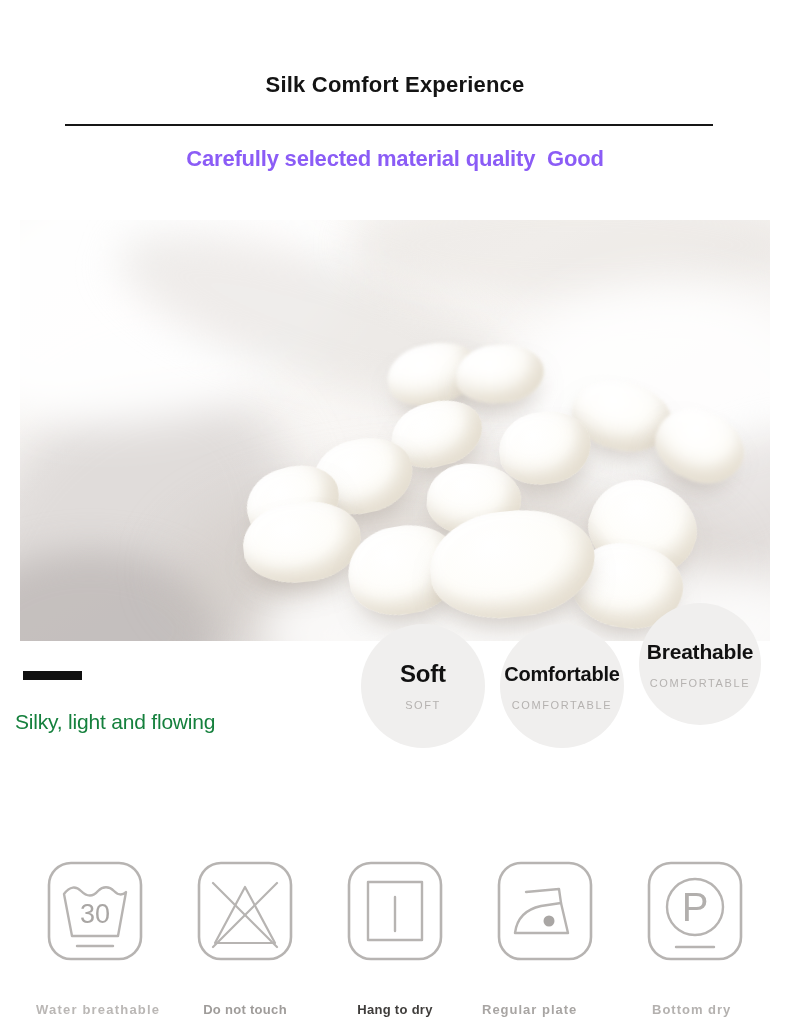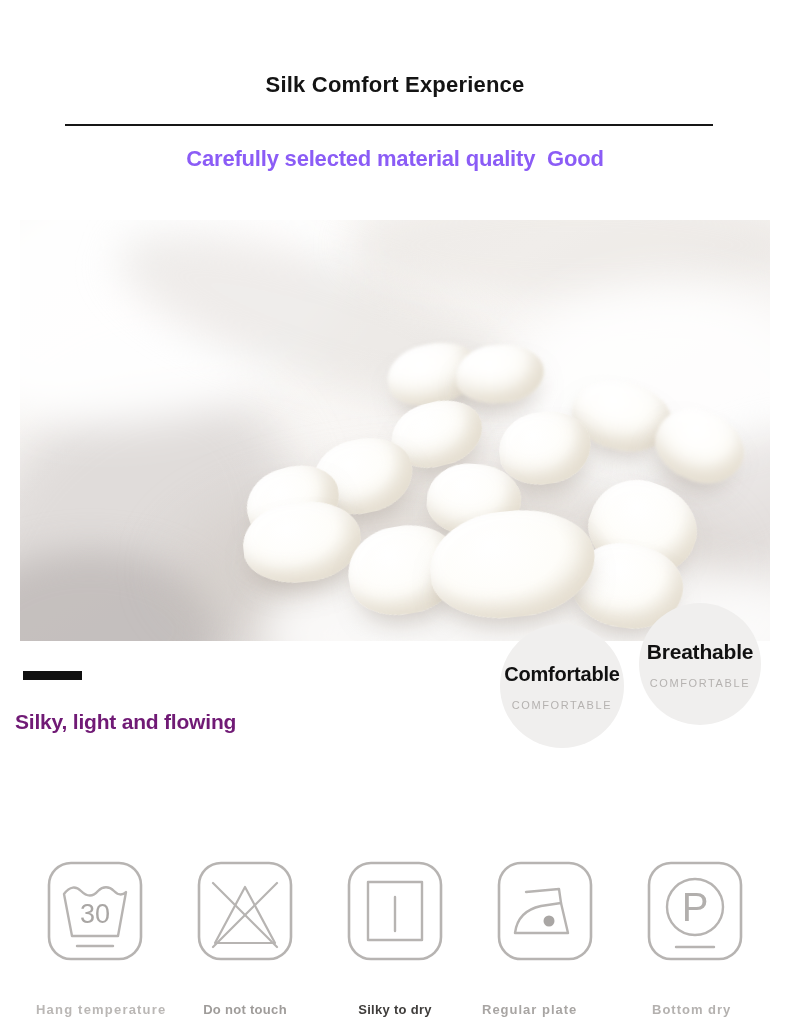--- a/index.html
+++ b/index.html
@@ -28,21 +28,21 @@
   
   .feature-circle{position:absolute;width:124px;height:124px;border-radius:50%;background:#f0efee;
                   display:flex;flex-direction:column;align-items:center;justify-content:center;
                   z-index:5;text-align:center;}
   .feature-title{font-weight:700;color:#111111;line-height:28px;letter-spacing:-0.2px;}
   .fs-24{font-size:24px;} .fs-20{font-size:20px;} .fs-21{font-size:21px;}
   .feature-sub{margin-top:11px;font-size:11px;font-weight:400;color:#b5b2b0;letter-spacing:1.6px;line-height:13px;}
 
   
   .accent-bar{position:absolute;left:23px;top:663px;width:59px;height:9px;background:#101010;}
-  .section-heading{position:absolute;left:15px;top:700px;font-size:21px;font-weight:700;color:#701a75;letter-spacing:-0.2px;line-height:28px;}
+  .section-heading{position:absolute;left:15px;top:700px;font-size:21px;font-weight:400;color:#15803d;letter-spacing:-0.2px;line-height:28px;}
   .section-body{position:absolute;left:15px;top:754px;width:700px;font-size:15px;font-weight:700;color:#161616;letter-spacing:-0.2px;line-height:20px;}
 
   
   .care-row{position:absolute;left:20px;top:853px;width:750px;display:flex;}
   .care-cell{width:150px;display:flex;flex-direction:column;align-items:center;}
   .care-icon{display:block;}
   .care-label{margin-top:6px;font-size:13px;font-weight:700;line-height:17px;text-align:center;white-space:pre;}
   .care-label span{display:block;}
   .care-label.align-left{align-self:flex-start;text-align:left;}
   .lbl-1{color:#bab7b5;letter-spacing:1.2px;margin-left:16px;}
@@ -81,20 +81,24 @@
     <div class="cocoon" style="left:293px;top:219px;width:100px;height:74px;transform:rotate(-12deg);"></div>
     <div class="cocoon" style="left:226px;top:247px;width:94px;height:70px;transform:rotate(-16deg);"></div>
     <div class="cocoon" style="left:407px;top:244px;width:94px;height:72px;transform:rotate(4deg);"></div>
     <div class="cocoon" style="left:569px;top:262px;width:108px;height:92px;transform:rotate(20deg);"></div>
     <div class="cocoon" style="left:223px;top:282px;width:118px;height:80px;transform:rotate(-6deg);"></div>
     <div class="cocoon" style="left:328px;top:306px;width:112px;height:88px;transform:rotate(-10deg);"></div>
     <div class="cocoon" style="left:553px;top:324px;width:110px;height:84px;transform:rotate(8deg);"></div>
     <div class="cocoon" style="left:410px;top:291px;width:165px;height:106px;transform:rotate(-6deg);"></div>
   </div>
 
+  <div class="feature-circle" style="left:361px;top:616px;">
+    <div class="feature-title fs-24">Soft</div>
+    <div class="feature-sub">SOFT</div>
+  </div>
   <div class="feature-circle" style="left:500px;top:616px;">
     <div class="feature-title fs-20">Comfortable</div>
     <div class="feature-sub">COMFORTABLE</div>
   </div>
   <div class="feature-circle" style="left:639px;top:595px;width:122px;height:122px;align-items:center;">
     <div class="feature-title fs-21">Breathable</div>
     <div class="feature-sub">COMFORTABLE</div>
   </div>
 
   <div class="accent-bar"></div>
@@ -103,21 +107,21 @@
   <div class="care-row">
 
     <div class="care-cell">
       <svg class="care-icon" width="96" height="100" viewBox="0 0 96 100">
         <rect class="icon-stroke" x="2" y="2" width="92" height="96" rx="22" stroke-width="2.6"></rect>
         <path class="icon-stroke" stroke-width="2.4" d="M17 33 C23 25, 29 25, 34 30 C40 36, 46 36, 51 30 C56 25, 62 25, 67 30 C72 35, 76 34, 79 31 L71 75 L25 75 Z"></path>
         <text x="48" y="62" text-anchor="middle" font-size="27" font-family="Liberation Sans, sans-serif" fill="#a9a6a4">30</text>
         <line class="icon-stroke" stroke-width="2.4" x1="30" y1="85" x2="66" y2="85"></line>
       </svg>
       <div class="care-label align-left lbl-1">
-        <span>Hang temperature</span>
+        <span>Water breathable</span>
         
       </div>
     </div>
 
     <div class="care-cell">
       <svg class="care-icon" width="96" height="100" viewBox="0 0 96 100">
         <rect class="icon-stroke" x="2" y="2" width="92" height="96" rx="22" stroke-width="2.6"></rect>
         <path class="icon-stroke" stroke-width="2.2" d="M18 82 L48 26 L78 82 Z"></path>
         <line class="icon-stroke" stroke-width="2.2" x1="16" y1="22" x2="80" y2="86"></line>
         <line class="icon-stroke" stroke-width="2.2" x1="80" y1="22" x2="16" y2="86"></line>
@@ -127,21 +131,21 @@
       </div>
     </div>
 
     <div class="care-cell">
       <svg class="care-icon" width="96" height="100" viewBox="0 0 96 100">
         <rect class="icon-stroke" x="2" y="2" width="92" height="96" rx="22" stroke-width="2.6"></rect>
         <rect class="icon-stroke" stroke-width="2.4" x="21" y="21" width="54" height="58"></rect>
         <line class="icon-stroke" stroke-width="2.4" x1="48" y1="36" x2="48" y2="70"></line>
       </svg>
       <div class="care-label lbl-3">
-        <span>Silky to dry</span>
+        <span>Hang to dry</span>
       </div>
     </div>
 
     <div class="care-cell">
       <svg class="care-icon" width="96" height="100" viewBox="0 0 96 100">
         <rect class="icon-stroke" x="2" y="2" width="92" height="96" rx="22" stroke-width="2.6"></rect>
         <path class="icon-stroke" stroke-width="2.4" d="M29 31 L62 28 L64 42"></path>
         <path class="icon-stroke" stroke-width="2.4" d="M18 72 C20 56 30 48 44 45 L64 42 L71 72 Z"></path>
         <circle cx="52" cy="60" r="5.5" fill="#a9a6a4"></circle>
       </svg>

